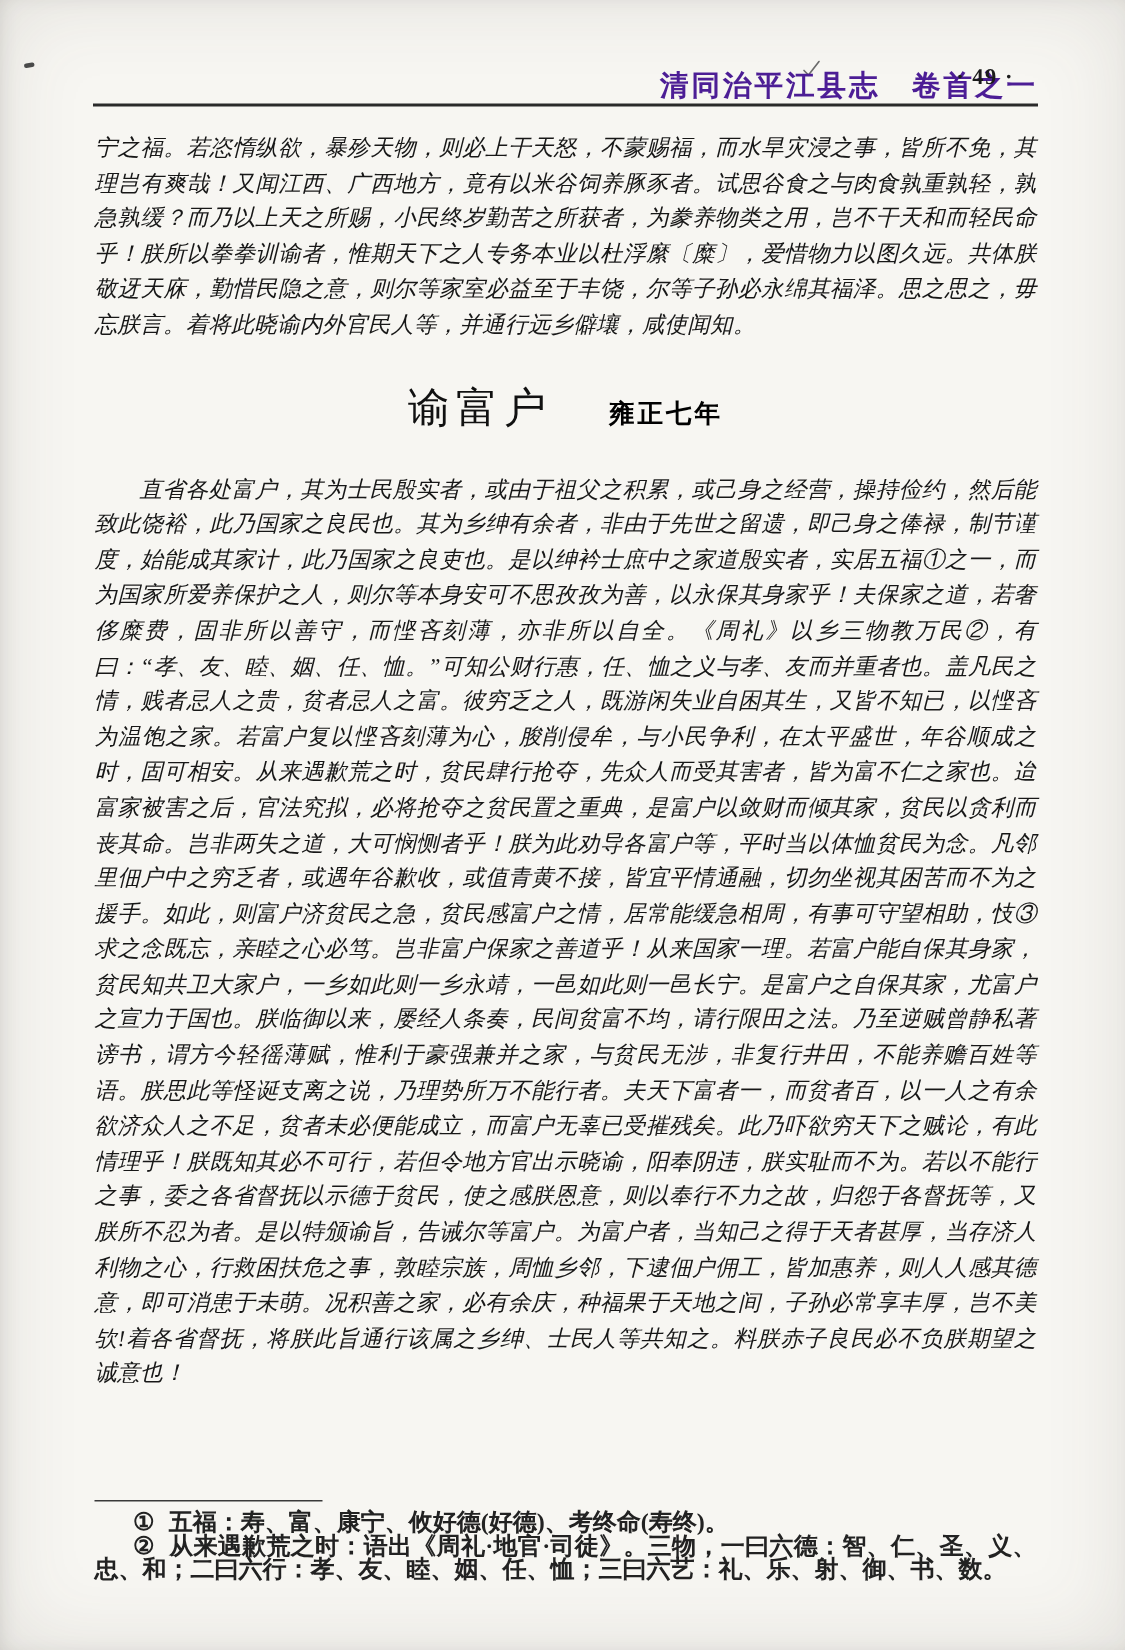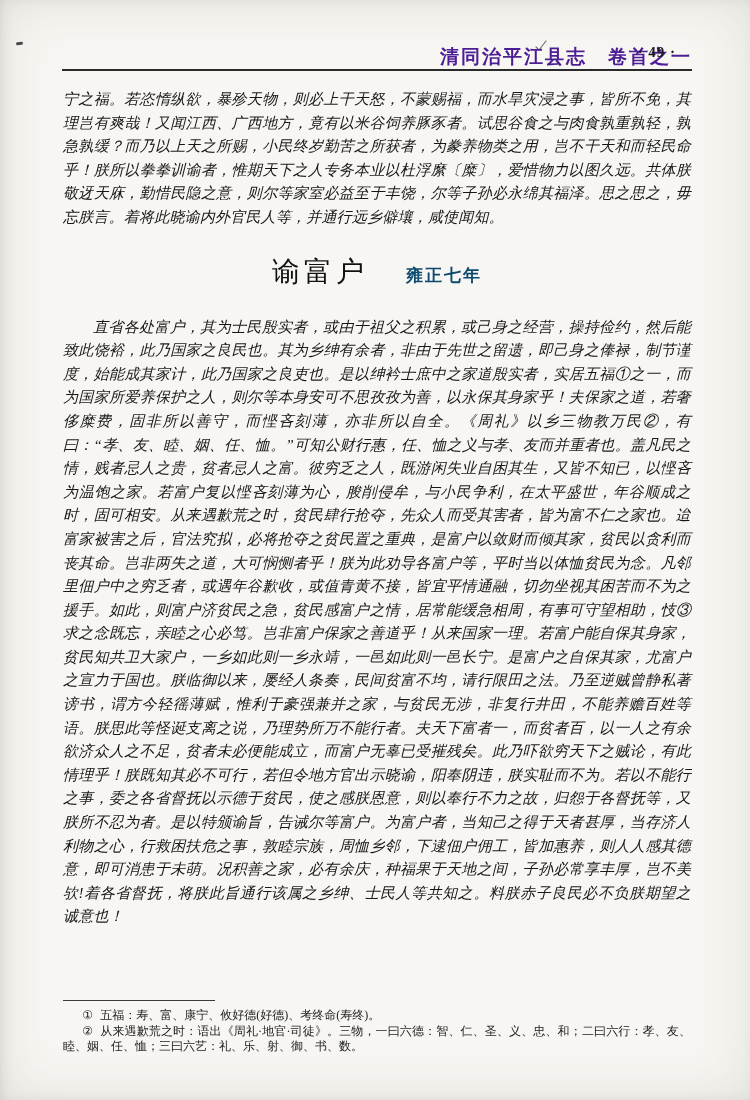--- a/index.html
+++ b/index.html
@@ -101,42 +101,43 @@
     font-size: 28px;
     letter-spacing: 4px;
     color: #111;
   }
   .section-subtitle {
     font-family: "Liberation Sans", "DejaVu Sans", sans-serif;
     font-weight: bold;
     font-size: 17px;
     margin-left: 30px;
     letter-spacing: 2px;
-    color: #0c4a6e;
+    color: #000000;
   }
   
   .footnotes {
     position: absolute;
     left: 63px;
     top: 1000px;
     width: 628px;
   }
   .footnote-rule {
     width: 152px;
     height: 1px;
     background: #3a3a3a;
     margin-bottom: 7px;
   }
   .footnote {
     margin: 0;
-    font-size: 12px;
+    font-size: 16px;
     line-height: 15.5px;
     text-align: justify;
     text-indent: 1.6em;
     color: #222;
+    font-weight: bold;
   }
   .footnote .fn-marker {
     margin-right: 0.6em;
   }
 </style>
 </head>
 <body>
 
 <div class="page">
 

